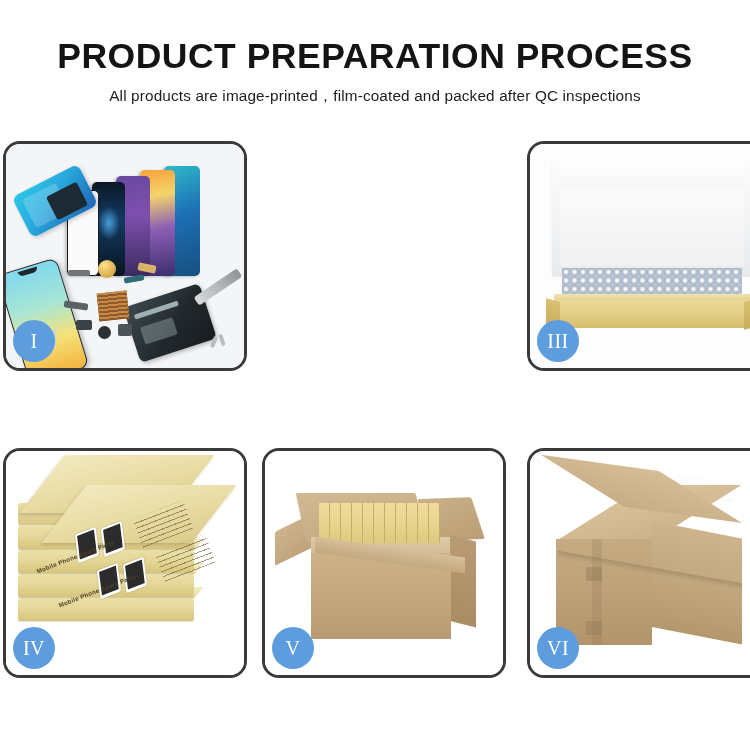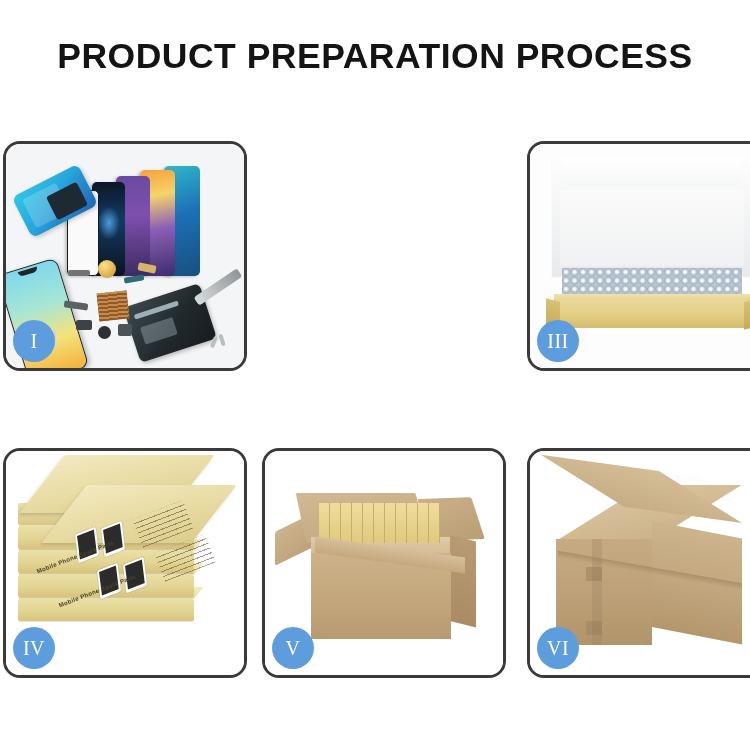--- a/index.html
+++ b/index.html
@@ -340,20 +340,21 @@
     position:absolute;left:120px;top:24px;width:66px;height:26px;
     background:linear-gradient(150deg,rgba(255,255,255,.85),rgba(235,242,246,.35));
     transform:skewX(55deg);border-radius:3px;
   }
 </style>
 </head>
 <body>
 
 <div class="header">
   <h1 class="title">PRODUCT PREPARATION PROCESS</h1>
+  <p class="subtitle">All products are image-printed，film-coated and packed after QC inspections</p>
 </div>
 
 <div class="grid">
 
   <div class="row">
 
     <div class="panel c1">
       <div class="stage">
         <div class="p1bg"></div>
         <div class="fan">

